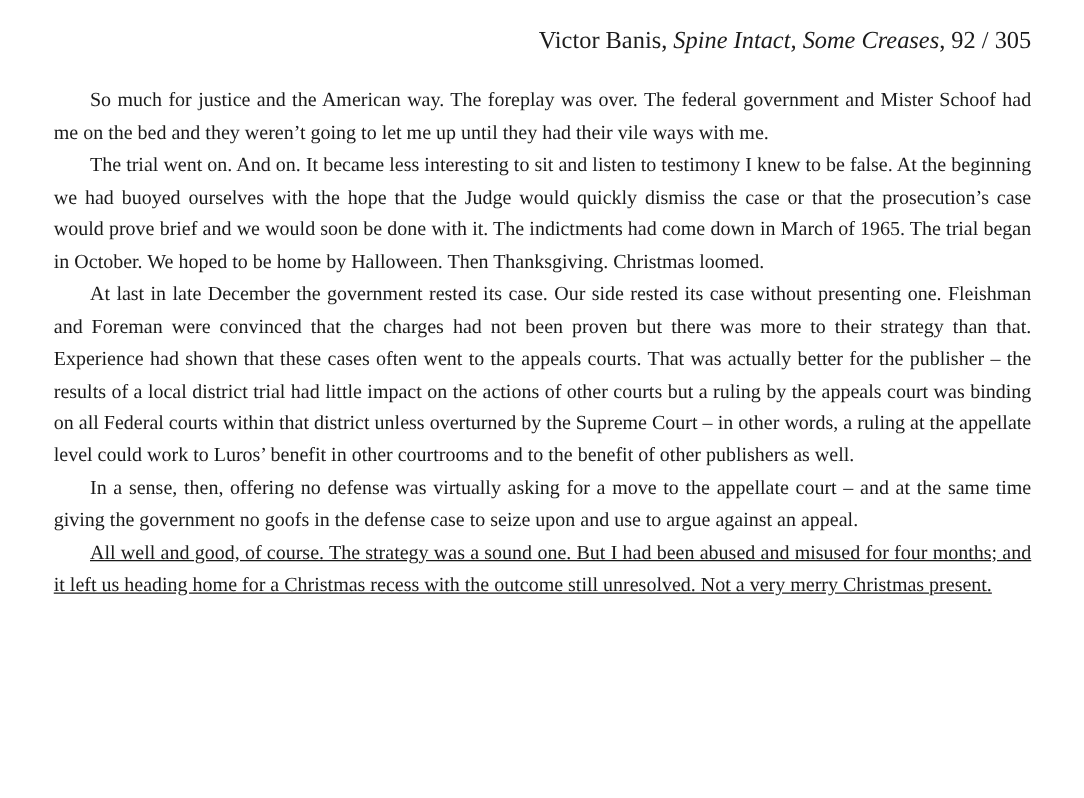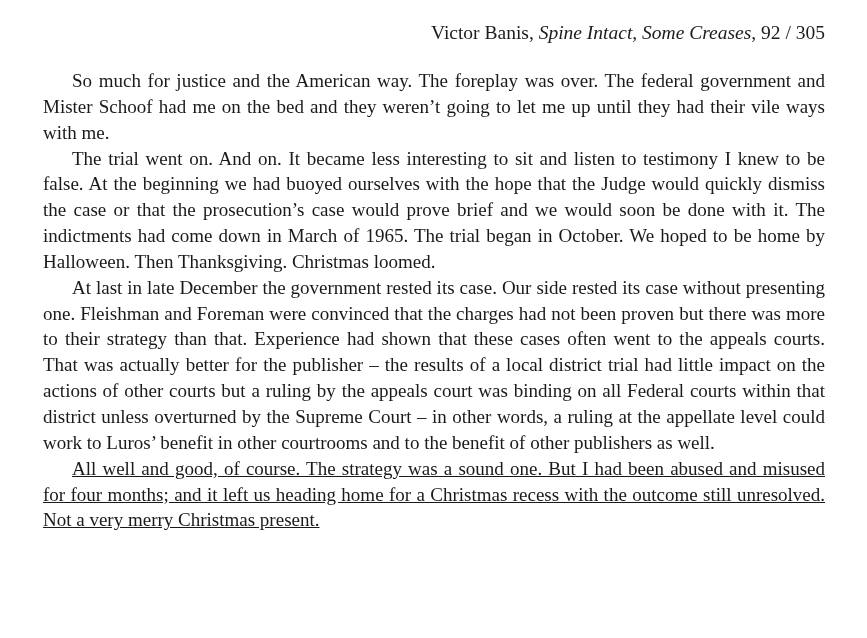--- a/index.html
+++ b/index.html
@@ -38,21 +38,21 @@
   .running-head .title  { font-style: italic; }
   .running-head .folio  { font-style: normal; }
   .running-head .sep    { font-style: normal; }
 
   
   .body-text {
     position: absolute;
     top: 68px;
     left: 43px;
     width: 782px;
-    font-size: 19px;
+    font-size: 16px;
     line-height: 25.85px;
     text-align: justify;
     text-justify: inter-word;
     color: #1a1a1a;
   }
   .body-text p {
     margin: 0;
     text-indent: 29px;
     text-align: justify;
     hyphens: none;
@@ -69,16 +69,17 @@
   <div class="running-head">
     <span class="author">Victor Banis,</span>
     <span class="title">Spine Intact, Some Creases</span><span class="sep">,</span>
     <span class="folio">92 / 305</span>
   </div>
 
   <div class="body-text">
     <p>So much for justice and the American way. The foreplay was over. The federal government and Mister Schoof had me on the bed and they weren’t going to let me up until they had their vile ways with me.</p>
     <p>The trial went on. And on. It became less interesting to sit and listen to testimony I knew to be false. At the beginning we had buoyed ourselves with the hope that the Judge would quickly dismiss the case or that the prosecution’s case would prove brief and we would soon be done with it. The indictments had come down in March of 1965. The trial began in October. We hoped to be home by Halloween. Then Thanksgiving. Christmas loomed.</p>
     <p>At last in late December the government rested its case. Our side rested its case without presenting one. Fleishman and Foreman were convinced that the charges had not been proven but there was more to their strategy than that. Experience had shown that these cases often went to the appeals courts. That was actually better for the publisher – the results of a local district trial had little impact on the actions of other courts but a ruling by the appeals court was binding on all Federal courts within that district unless overturned by the Supreme Court – in other words, a ruling at the appellate level could work to Luros’ benefit in other courtrooms and to the benefit of other publishers as well.</p>
+    <p>In a sense, then, offering no defense was virtually asking for a move to the appellate court – and at the same time giving the government no goofs in the defense case to seize upon and use to argue against an appeal.</p>
     <p>All well and good, of course. The strategy was a sound one. But I had been abused and misused for four months; and it left us heading home for a Christmas recess with the outcome still unresolved. Not a very merry Christmas present.</p>
   </div>
 
 </div>
 
 </body></html>

